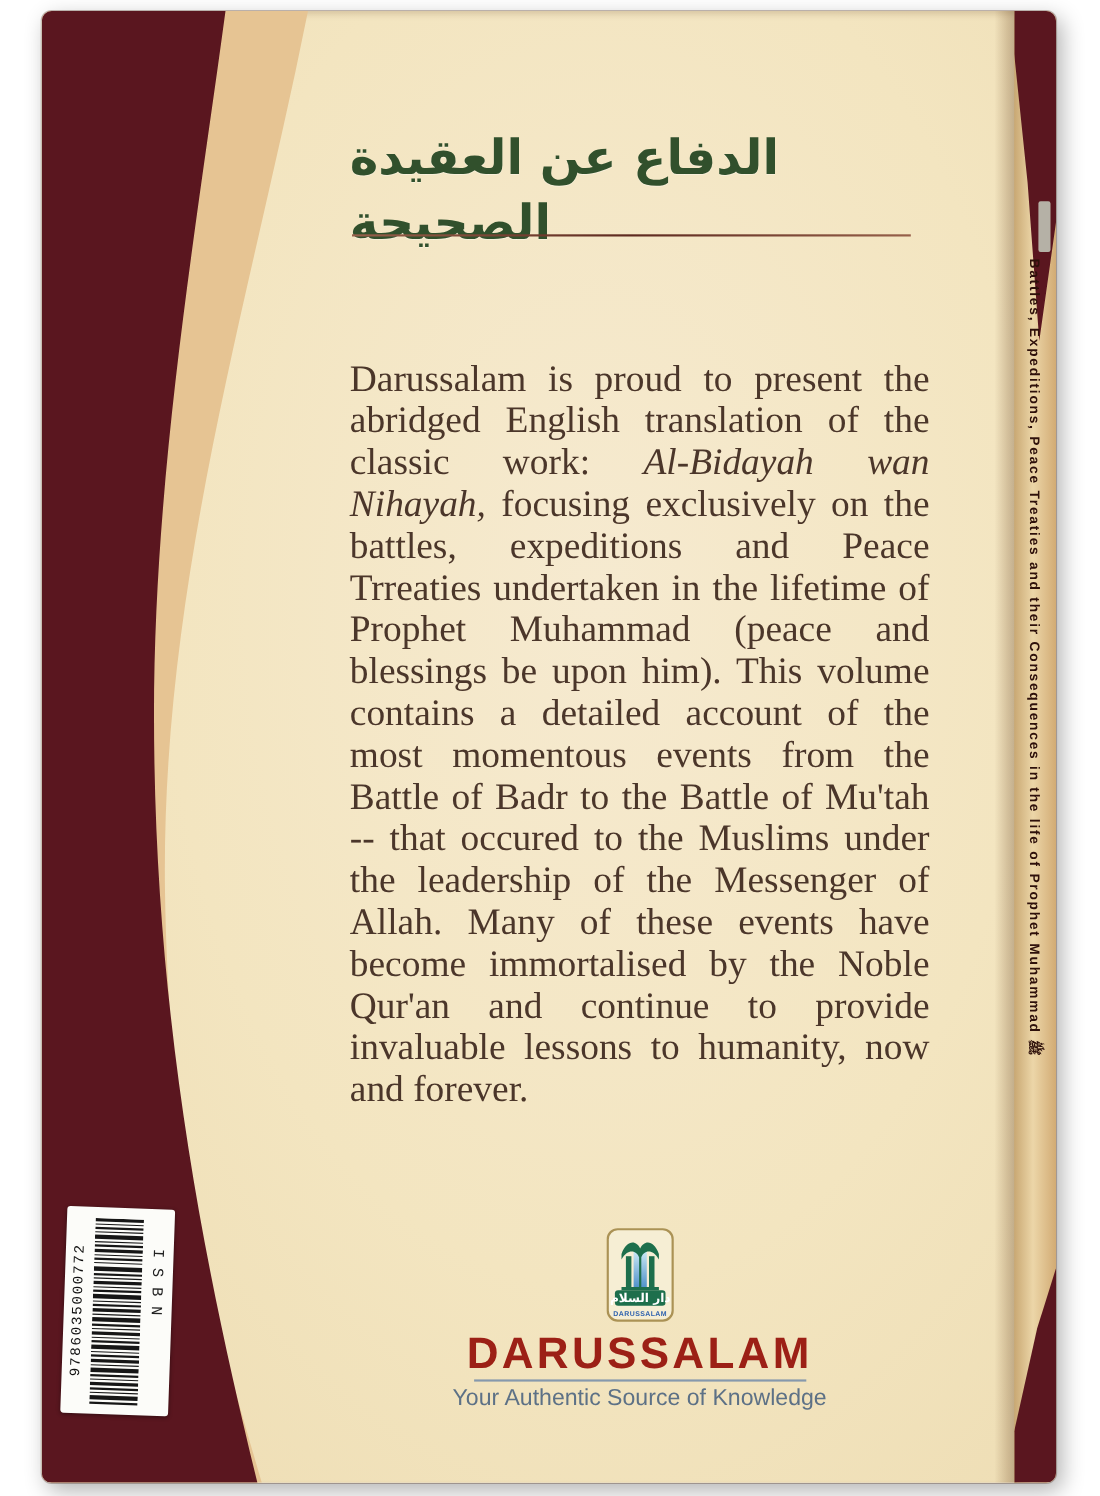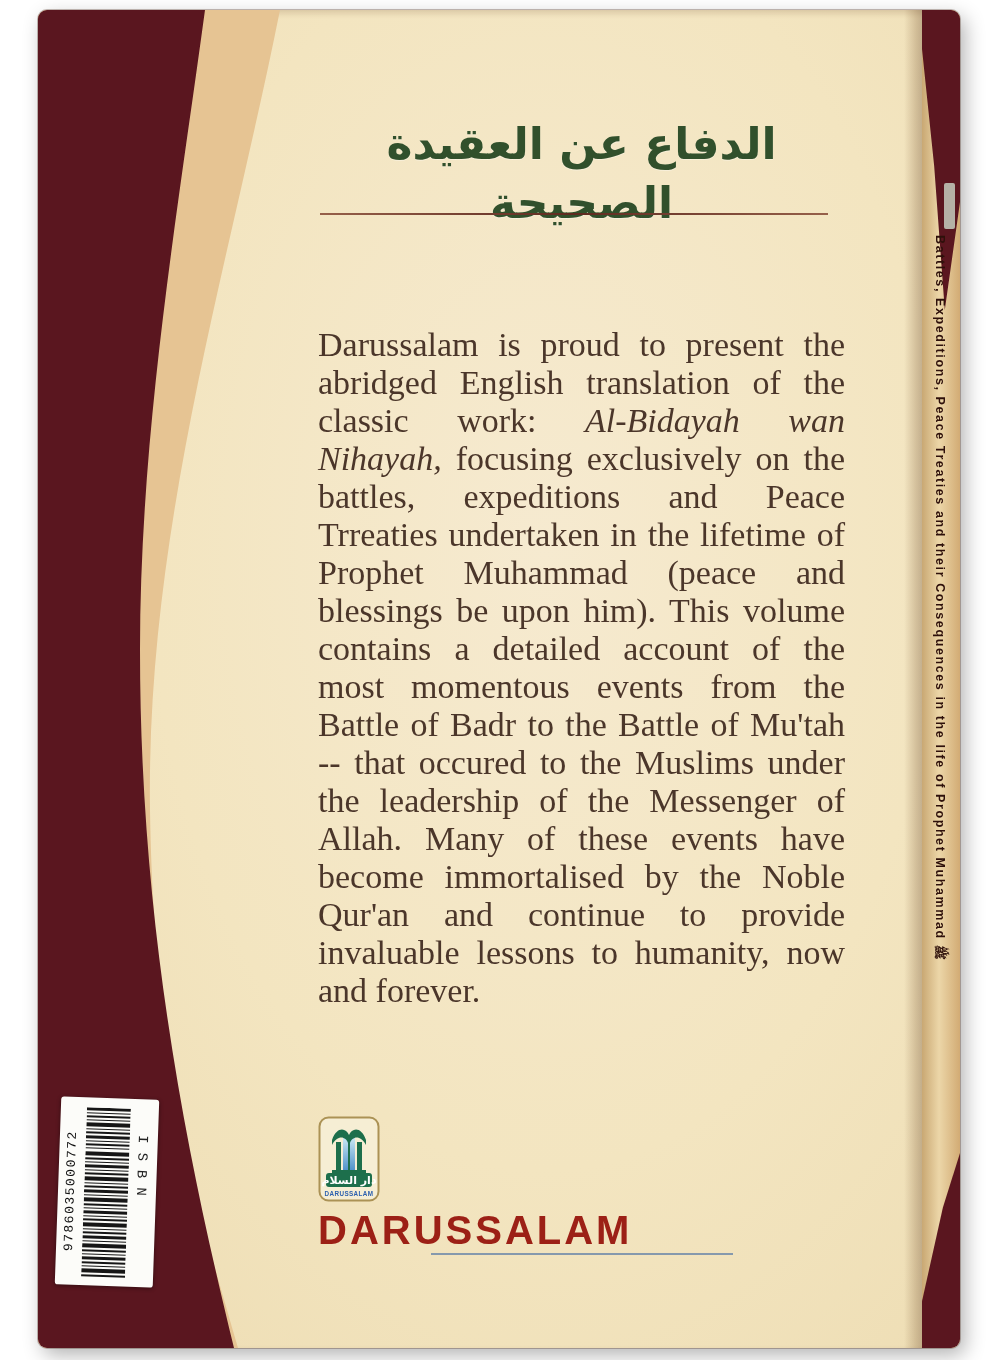--- a/index.html
+++ b/index.html
@@ -23,21 +23,21 @@
          clip-path:polygon(0 0,100% 0,100% 64%,60% 100%,32% 52%,0 13%);}
   .spine-maroon-bottom{position:absolute;bottom:0;left:0;right:0;height:195px;background:#5a161f;
          clip-path:polygon(0 100%,100% 100%,100% 0,55% 28%,0 76%);}
   .spine-sticker{position:absolute;top:173px;left:22px;width:11px;height:46px;
          background:#b5b1a6;border-radius:2px;}
   .spine-text{position:absolute;top:225px;left:50%;transform:translateX(-58%);
          writing-mode:vertical-rl;white-space:nowrap;
          font:700 12.5px/1 "Liberation Sans",sans-serif;letter-spacing:1.6px;color:#2e100a;}
 
   
-  .arabic-title{position:absolute;left:280px;top:104px;width:527px;text-align:center;direction:rtl;
+  .arabic-title{position:absolute;left:280px;top:104px;width:527px;text-align:left;direction:rtl;
          font:700 44px/1.35 "DejaVu Sans",sans-serif;color:#31502c;z-index:2;
          text-shadow:0 1px 0 rgba(255,255,255,.35);}
   .title-rule{position:absolute;left:282px;top:203px;width:508px;height:2px;z-index:2;
          background:linear-gradient(90deg,#96604a,#5e2a20 50%,#96604a);}
   .arabic-subtitle{position:absolute;left:280px;top:214px;width:527px;text-align:center;direction:rtl;
          font:700 27px/1.5 "DejaVu Sans",sans-serif;color:#3a2b1c;z-index:2;}
 
   .body-text{position:absolute;left:280px;top:316px;width:527px;z-index:2;
          font-family:"Liberation Serif",serif;font-size:34px;line-height:38px;
          color:#4b362a;text-align:justify;}
@@ -50,21 +50,21 @@
          background:#fcfcf9;border-radius:3px;transform:rotate(2deg);
          box-shadow:0 1px 4px rgba(0,0,0,.45);}
   .barcode-number{position:absolute;left:-77px;top:86px;width:180px;height:16px;
          transform:rotate(-90deg);text-align:center;
          font:13px "Liberation Mono",monospace;color:#111;letter-spacing:1.5px;}
   .barcode-bars{position:absolute;left:26px;top:10px;}
   .barcode-isbn{position:absolute;right:7px;top:36px;writing-mode:vertical-rl;
          font:14px "Liberation Mono",monospace;letter-spacing:9px;color:#222;}
 
   
-  .publisher{position:absolute;left:280px;top:1106px;width:527px;z-index:2;}
+  .publisher{position:absolute;left:280px;top:1106px;width:527px;text-align:center;z-index:2;}
   .emblem{display:inline-block;}
   .wordmark{margin-top:4px;font:700 40px/1 "Liberation Sans",sans-serif;
          color:#9c2016;letter-spacing:3px;}
   .tag-rule{width:302px;height:2px;background:#8699ad;margin:3px auto 3px;}
   .tagline{font:21px/1.1 "Liberation Sans",sans-serif;color:#5d7186;}
 </style>
 </head>
 <body>
 
 <div class="page">
@@ -153,16 +153,17 @@
         <path d="M14,24 C19,10 28,12 31,19 C34,12 43,10 48,24 L48,29 C42,18 34,21 32,27 L32,56 L30,56 L30,27 C28,21 20,18 14,29 Z" fill="#1d6f4c"></path>
         <rect x="18" y="26" width="5" height="30" fill="#1d6f4c"></rect>
         <rect x="39" y="26" width="5" height="30" fill="#1d6f4c"></rect>
         <rect x="14" y="54" width="34" height="3" fill="#1d6f4c"></rect>
         <rect x="8" y="57" width="46" height="14" rx="3" fill="#1d6f4c"></rect>
         <text x="31" y="68" text-anchor="middle" font-size="11" font-weight="bold" fill="#ffffff" font-family="DejaVu Sans, sans-serif" direction="rtl">دار السلام</text>
         <text x="31" y="80" text-anchor="middle" font-size="6.3" font-weight="bold" fill="#2b5fae" letter-spacing="0.4" font-family="Liberation Sans, sans-serif">DARUSSALAM</text>
       </svg>
       <div class="wordmark">DARUSSALAM</div>
       <div class="tag-rule"></div>
+      <div class="tagline">Your Authentic Source of Knowledge</div>
     </div>
 
   </div>
 </div>
 
 </body></html>

